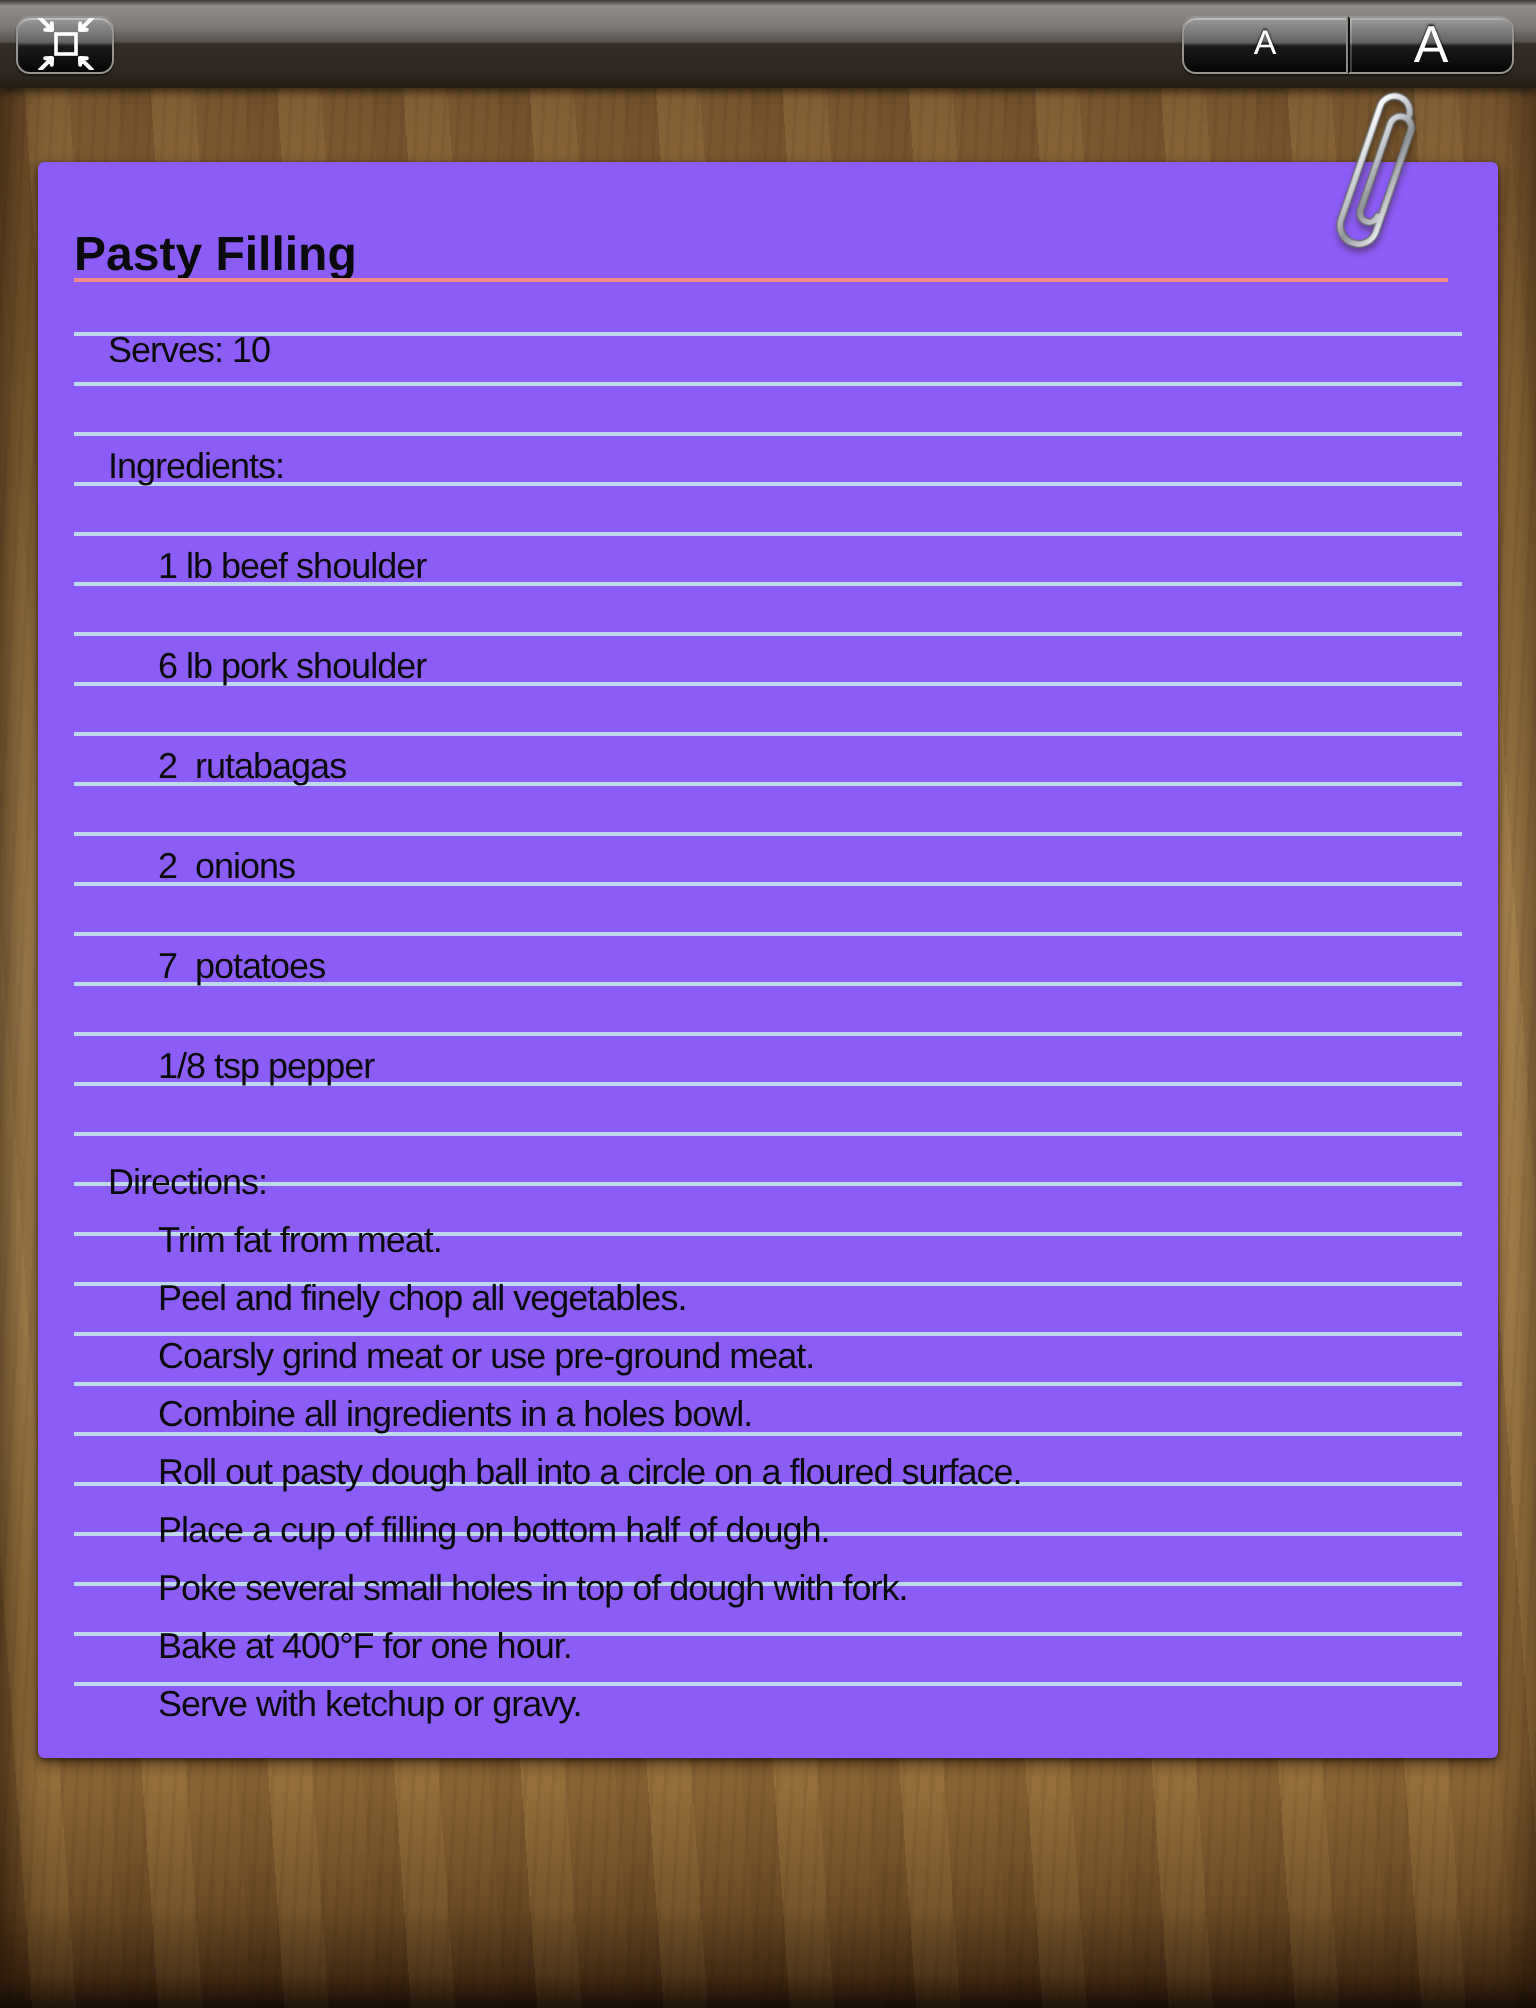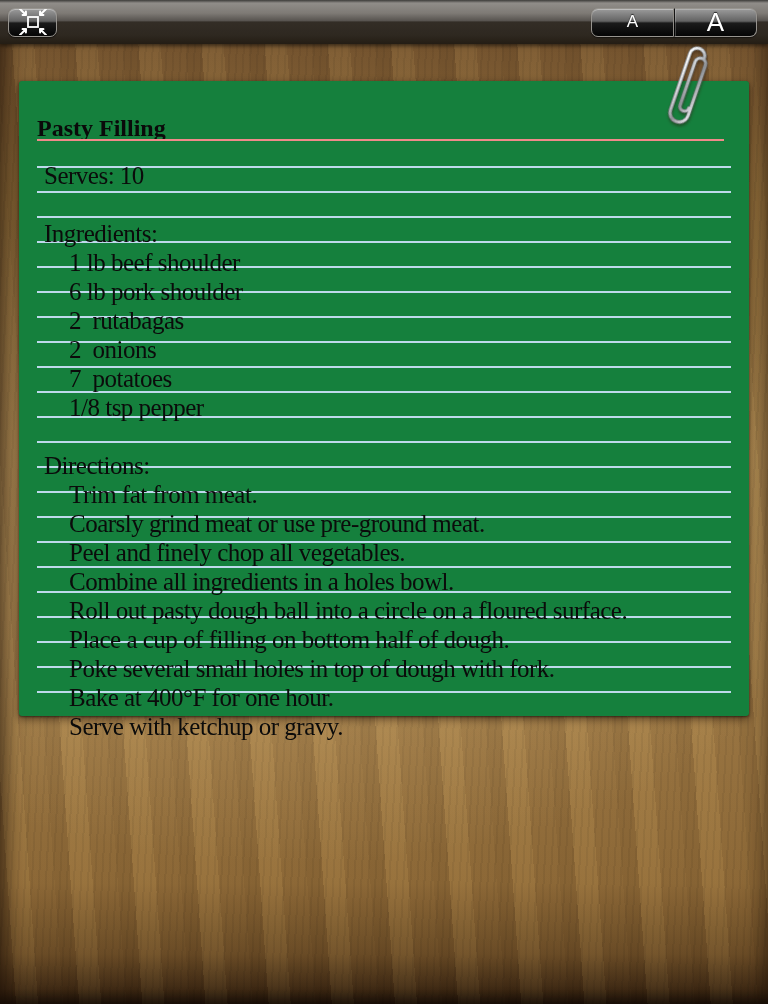--- a/index.html
+++ b/index.html
@@ -43,48 +43,47 @@
   .seg{
     flex:1;display:flex;align-items:center;justify-content:center;
     color:#fff;text-shadow:0 -1px 1px rgba(0,0,0,0.7);
     font-family:"Liberation Sans",sans-serif;
   }
   .seg-small{border-radius:7px 0 0 7px;font-size:17px;}
   .seg-large{border-radius:0 7px 7px 0;font-size:26px;border-left:1px solid rgba(0,0,0,0.85);
              box-shadow:inset 1px 1px 0 rgba(255,255,255,0.22), 0 1px 1px rgba(0,0,0,0.5);}
   
   .card{
-    position:absolute;left:19px;top:81px;width:730px;height:635px;
-    background:#15803d;border-radius:3px;
+    position:absolute;left:19px;top:81px;width:730px;height:798px;
+    background:#8b5cf6;border-radius:3px;
     box-shadow:0 3px 8px rgba(20,10,4,0.55), 0 1px 2px rgba(20,10,4,0.5);
     z-index:2;
-    font-family:Liberation Serif, serif;
   }
   .ruled-lines{
     position:absolute;left:18px;right:18px;top:62px;bottom:16px;
     background:repeating-linear-gradient(to bottom,
       rgba(0,0,0,0) 0px, rgba(0,0,0,0) 23px,
       #bed9ec 23px, #bed9ec 25px);
     pointer-events:none;
   }
   .card-title{
     position:absolute;left:18px;top:34px;
     font-size:24px;font-weight:bold;color:#0a0a0a;line-height:26px;
   }
   .title-rule{
     position:absolute;left:18px;top:58px;width:687px;height:2px;
     background:#f08a8a;
   }
   .content{
-    position:absolute;left:12px;top:80px;width:684px;
-    font-size:25px;letter-spacing:-0.5px;color:#0b0b0b;
+    position:absolute;left:22px;top:80px;width:684px;
+    font-size:18px;letter-spacing:-0.5px;color:#0b0b0b;
   }
   .row{min-height:29px;line-height:29px;white-space:pre-wrap;}
   .row.header{padding-left:13px;}
-  .row.item{padding-left:38px;}
+  .row.item{padding-left:38px;margin-top:21px;}
   .row.para{text-indent:38px;}
   .row.blank{height:29px;}
   
   .paperclip{
     position:absolute;left:668px;top:40px;width:44px;height:100px;
     z-index:6;transform:rotate(19deg);transform-origin:50% 50%;
     filter:drop-shadow(1px 2px 1.5px rgba(40,25,10,0.45));
     pointer-events:none;
   }
 </style>
@@ -128,22 +127,22 @@
         <div class="row item">6 lb pork shoulder</div>
         <div class="row item">2  rutabagas</div>
         <div class="row item">2  onions</div>
         <div class="row item">7  potatoes</div>
         <div class="row item">1/8 tsp pepper</div>
       </div>
     <div class="row blank"></div>
     <div class="row header">Directions:</div>
     <div>
         <div class="row para">Trim fat from meat.</div>
+        <div class="row para">Peel and finely chop all vegetables.</div>
         <div class="row para">Coarsly grind meat or use pre-ground meat.</div>
-        <div class="row para">Peel and finely chop all vegetables.</div>
         <div class="row para">Combine all ingredients in a holes bowl.</div>
         <div class="row para">Roll out pasty dough ball into a circle on a floured surface.</div>
         <div class="row para">Place a cup of filling on bottom half of dough.</div>
         <div class="row para">Poke several small holes in top of dough with fork.</div>
         <div class="row para">Bake at 400°F for one hour.</div>
         <div class="row para">Serve with ketchup or gravy.</div>
       </div>
   </div>
 </div>
 

